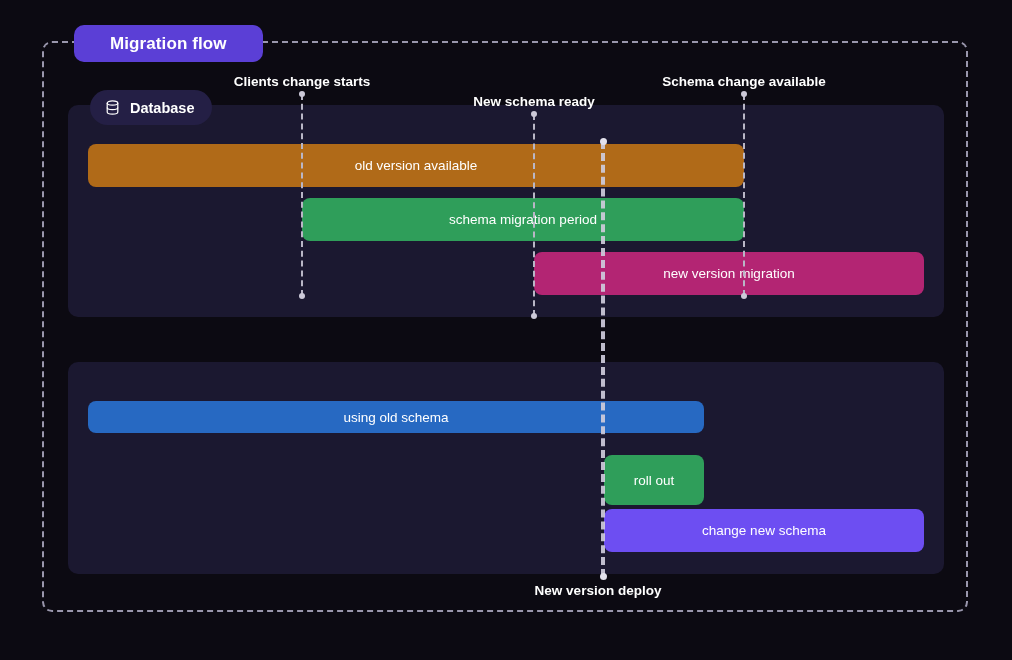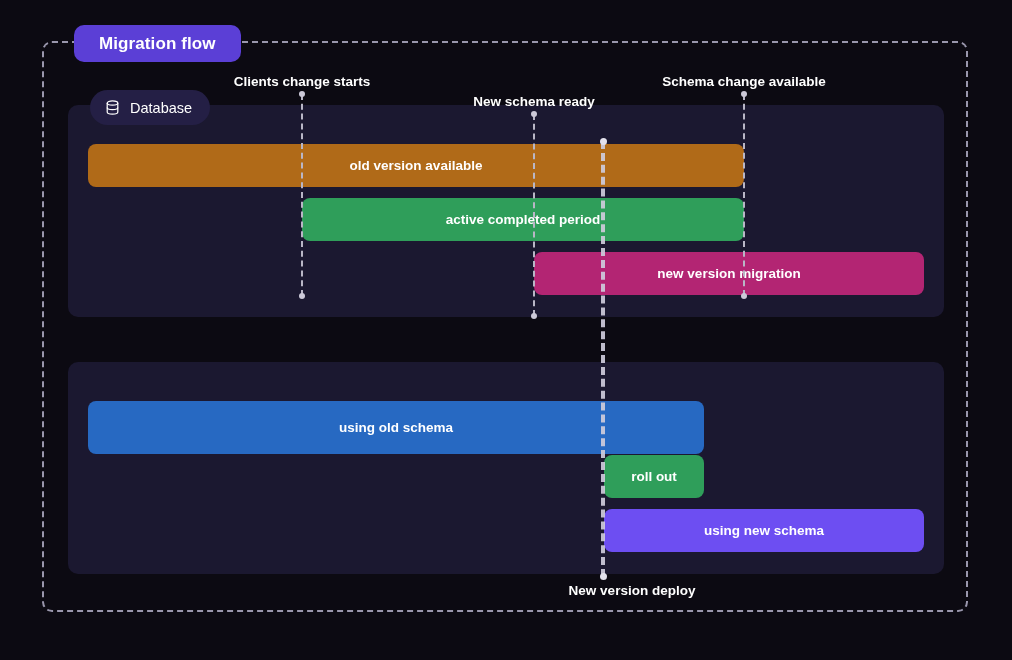--- a/index.html
+++ b/index.html
@@ -32,21 +32,21 @@
     box-sizing: border-box;
     background: transparent;
   }
 
   
   .flow-title {
     position: absolute;
     left: 74px;
     top: 25px;
     height: 37px;
-    padding: 0 25px;
+    padding: 0 36px;
     display: flex;
     align-items: center;
     background: #5b3fd6;
     color: #ffffff;
     border-radius: 10px;
     font-size: 17px;
     font-weight: bold;
     letter-spacing: 0.1px;
     z-index: 9;
   }
@@ -65,21 +65,21 @@
     position: absolute;
     height: 35px;
     padding: 0 18px 0 14px;
     display: flex;
     align-items: center;
     gap: 9px;
     background: #241f45;
     border-radius: 18px;
     color: #ffffff;
     font-size: 14.5px;
-    font-weight: normal;
+    font-weight: bold;
     z-index: 10;
   }
   #badge-database { left: 90px; top: 90px; }
   #badge-clients  { left: 90px; top: 347px; }
   .lane-badge .badge-icon {
     width: 17px;
     height: 17px;
     display: block;
     flex: 0 0 auto;
   }
@@ -160,21 +160,21 @@
 
   
   .bar {
     position: absolute;
     display: flex;
     align-items: center;
     justify-content: center;
     border-radius: 8px;
     color: #ffffff;
     font-size: 13.5px;
-    font-weight: bold;
+    font-weight: normal;
     z-index: 5;
     box-sizing: border-box;
     padding: 11px 10px;
     overflow: hidden;
   }
 </style>
 </head>
 <body>
 
 <div id="canvas">
@@ -218,22 +218,22 @@
         <div class="ms-line" style="top: 20px; height: 202px;"></div>
         <div class="ms-dot top"></div>
         <div class="ms-dot bottom"></div>
       </div>
       <div id="deploy-line" style="left: 593px; width: 20px; top: 141px; height: 436px;">
         <div class="dl-line"></div>
         <div class="dl-dot top"></div>
         <div class="dl-dot bottom"></div>
       </div>
       <div class="bar" style="left: 88px; top: 144px; width: 656px; height: 43px; background: rgb(176, 106, 24);">old version available</div>
-      <div class="bar" style="left: 302px; top: 198px; width: 442px; height: 43px; background: rgb(47, 158, 90);">active completed period</div>
+      <div class="bar" style="left: 302px; top: 198px; width: 442px; height: 43px; background: rgb(47, 158, 90);">schema migration period</div>
       <div class="bar" style="left: 534px; top: 252px; width: 390px; height: 43px; background: rgb(179, 37, 115);">new version migration</div>
-      <div class="bar" style="left: 88px; top: 401px; width: 616px; height: 53px; background: rgb(39, 105, 194);">using old schema</div>
-      <div class="bar" style="left: 604px; top: 455px; width: 100px; height: 43px; background: rgb(47, 158, 90);">roll out</div>
-      <div class="bar" style="left: 604px; top: 509px; width: 320px; height: 43px; background: rgb(109, 78, 242);">using new schema</div>
+      <div class="bar" style="left: 88px; top: 401px; width: 616px; height: 32px; background: rgb(39, 105, 194);">using old schema</div>
+      <div class="bar" style="left: 604px; top: 455px; width: 100px; height: 50px; background: rgb(47, 158, 90);">roll out</div>
+      <div class="bar" style="left: 604px; top: 509px; width: 320px; height: 43px; background: rgb(109, 78, 242);">change new schema</div>
     </div>
 
-  <div id="deploy-label" style="left: 632px;">New version deploy</div>
+  <div id="deploy-label" style="left: 598px;">New version deploy</div>
 
 </div>
 
 </body></html>

